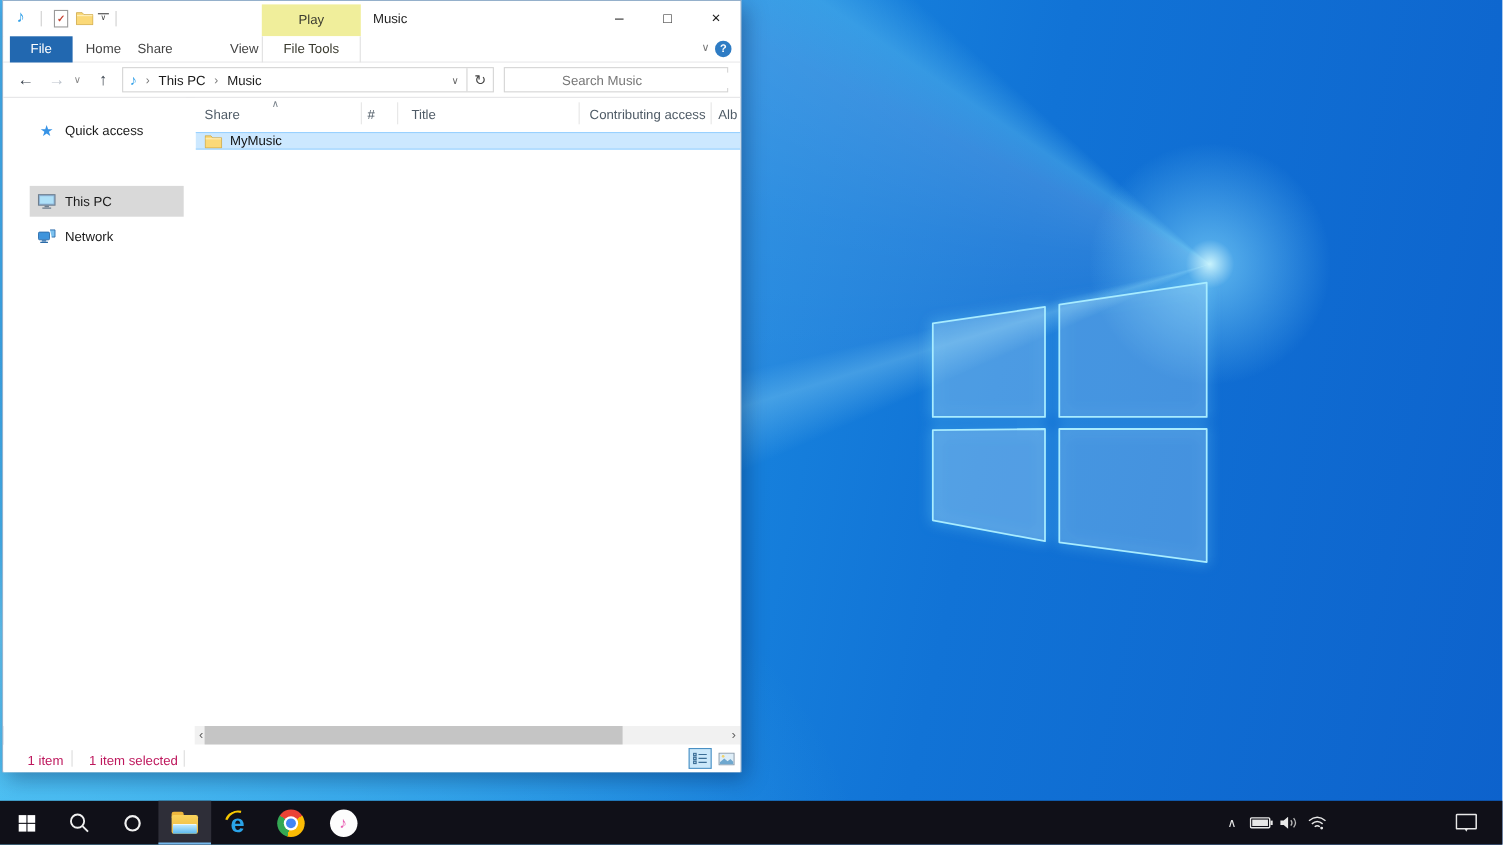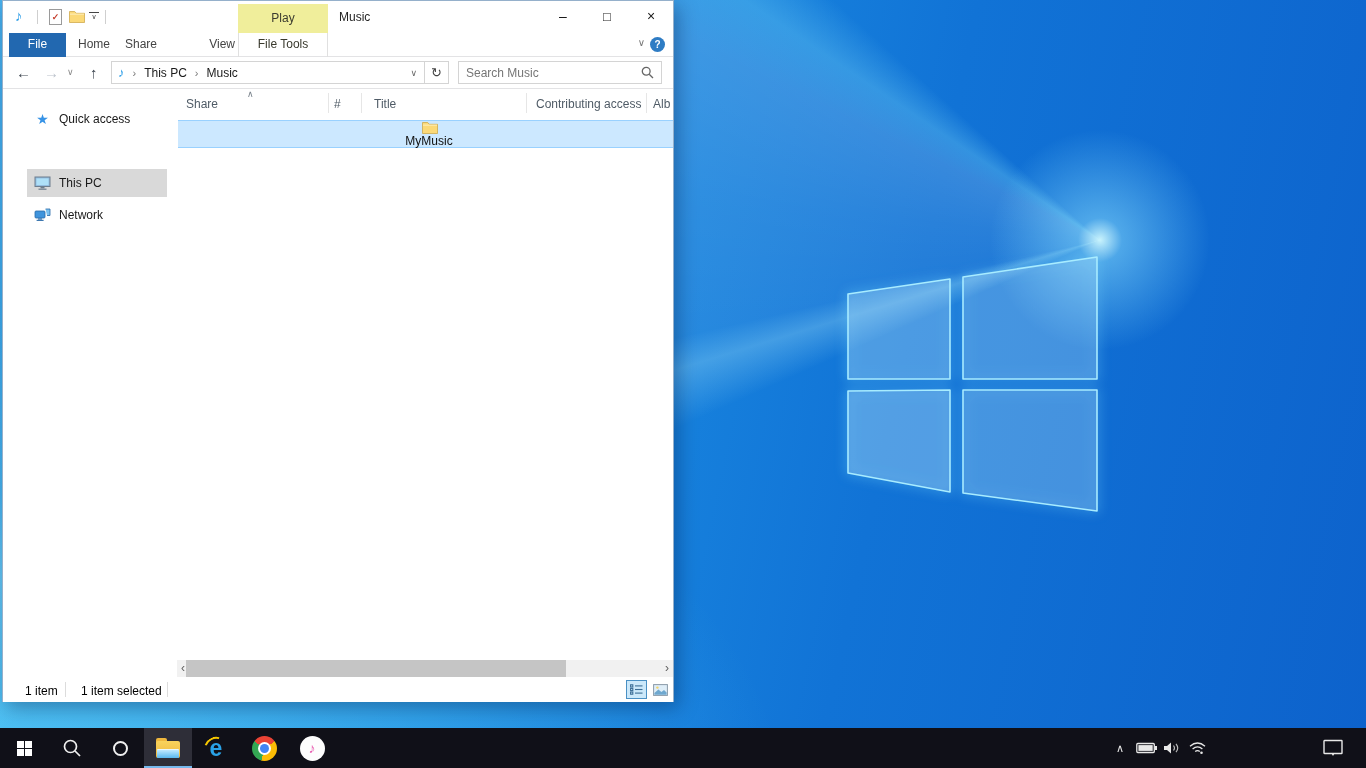--- a/index.html
+++ b/index.html
@@ -72,52 +72,52 @@
   .crumb-note { color:#2f9fe8; font-size:13px; }
   .crumb-sep { color:#777; font-size:11px; }
   .crumb { color:#1a1a1a; }
   .addr-right { margin-left:auto; display:flex; align-items:center; height:100%; }
   .addr-drop { color:#666; font-size:9px; padding:0 7px; }
   .addr-refresh { border-left:1px solid #d4d4d4; height:100%; display:flex; align-items:center;
     padding:0 6px; color:#444; font-size:13px; }
   .searchbox { position:absolute; left:455px; top:4px; width:204px; height:23px;
     border:1px solid #d4d4d4; background:#fff; display:flex; align-items:center; padding:0 7px; }
   .searchbox input { border:none; outline:none; flex:1; font:12px "Liberation Sans",sans-serif;
-    color:#222; }
+    color:#222;margin-left:45px; }
   .searchbox input::placeholder { color:#767676; }
 
   
   .sidebar { position:absolute; left:0; top:88px; width:166px; height:571px; background:#fff; }
   .side-item { position:absolute; left:0; width:166px; height:28px; }
   .side-item .sel { position:absolute; left:24px; right:2px; top:0; bottom:0; background:#d9d9d9; }
   .side-icon { position:absolute; left:31px; top:6px; width:17px; height:16px; text-align:center; }
   .side-label { position:absolute; left:56px; top:7px; color:#191919; }
   .star-ic { color:#3793e6; font-size:14px; line-height:16px; }
 
   
   .filepane { position:absolute; left:174px; top:88px; right:0; height:571px; background:#fff; }
   .colhead { position:absolute; left:0; top:0; right:0; height:28px; }
   .col-label { position:absolute; top:8px; color:#4f5b66; white-space:nowrap; }
   .sort-caret { position:absolute; left:70px; top:0px; color:#7a838c; font-size:9px; }
   .col-div { position:absolute; top:4px; width:1px; height:20px; background:#e6e6e6; }
-  .filerow { position:absolute; left:1px; right:0; top:31px; height:28px;
+  .filerow { position:absolute; left:1px; right:0; top:31px; height:16px;
     background:#cce8ff; border-top:1px solid #99d1ff; border-bottom:1px solid #99d1ff;
-    display:flex; align-items:center;flex-direction:column; }
+    display:flex; align-items:center; }
   .filerow .ficon { margin-left:8px; }
   .filerow .fname { margin-left:7px; color:#101010; }
 
   
   .hscroll { position:absolute; left:174px; right:0; top:659px; height:17px; background:#f1f1f1; }
   .hs-arrow { position:absolute; top:0; width:12px; height:17px; color:#5f5f5f; font-size:12px;
     line-height:16px; text-align:center; }
   .hs-thumb { position:absolute; left:9px; top:0; width:380px; height:17px; background:#c5c5c5; }
 
   
   .statusbar { position:absolute; left:0; right:0; top:676px; height:25px; background:#fff; }
-  .st-text { position:absolute; top:7px; color:#000000; }
+  .st-text { position:absolute; top:7px; color:#be185d; }
   .st-sep { position:absolute; top:5px; width:1px; height:15px; background:#dcdcdc; }
   .viewbtn { position:absolute; top:3px; width:21px; height:19px; display:flex;
     align-items:center; justify-content:center; }
   .viewbtn.details { left:623px; background:#cbe8fa; border:1px solid #4a90c4; }
   .viewbtn.thumbs { left:647px; }
 
   
   .ficon svg { display:block; }
 
   

